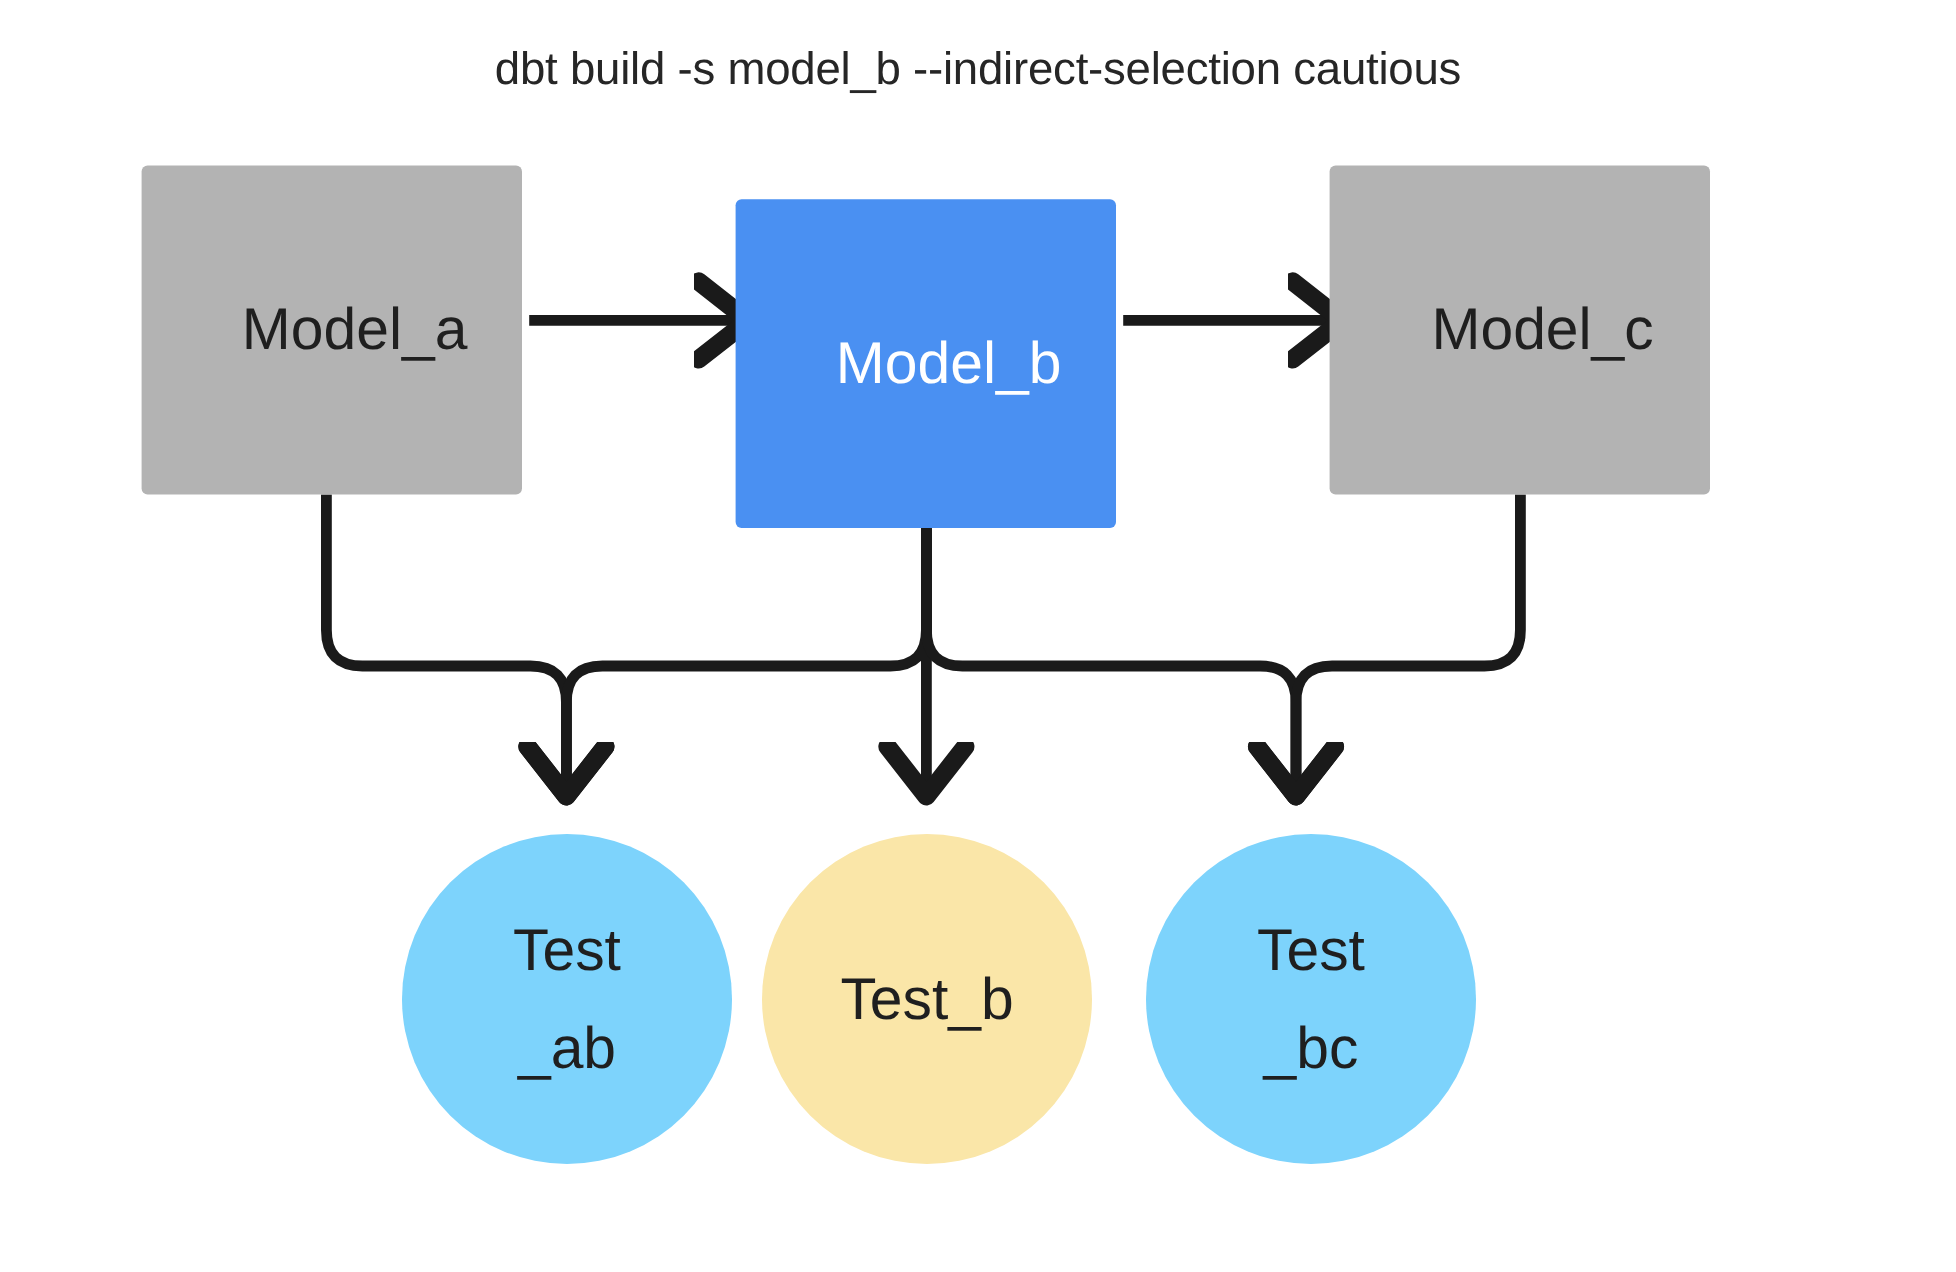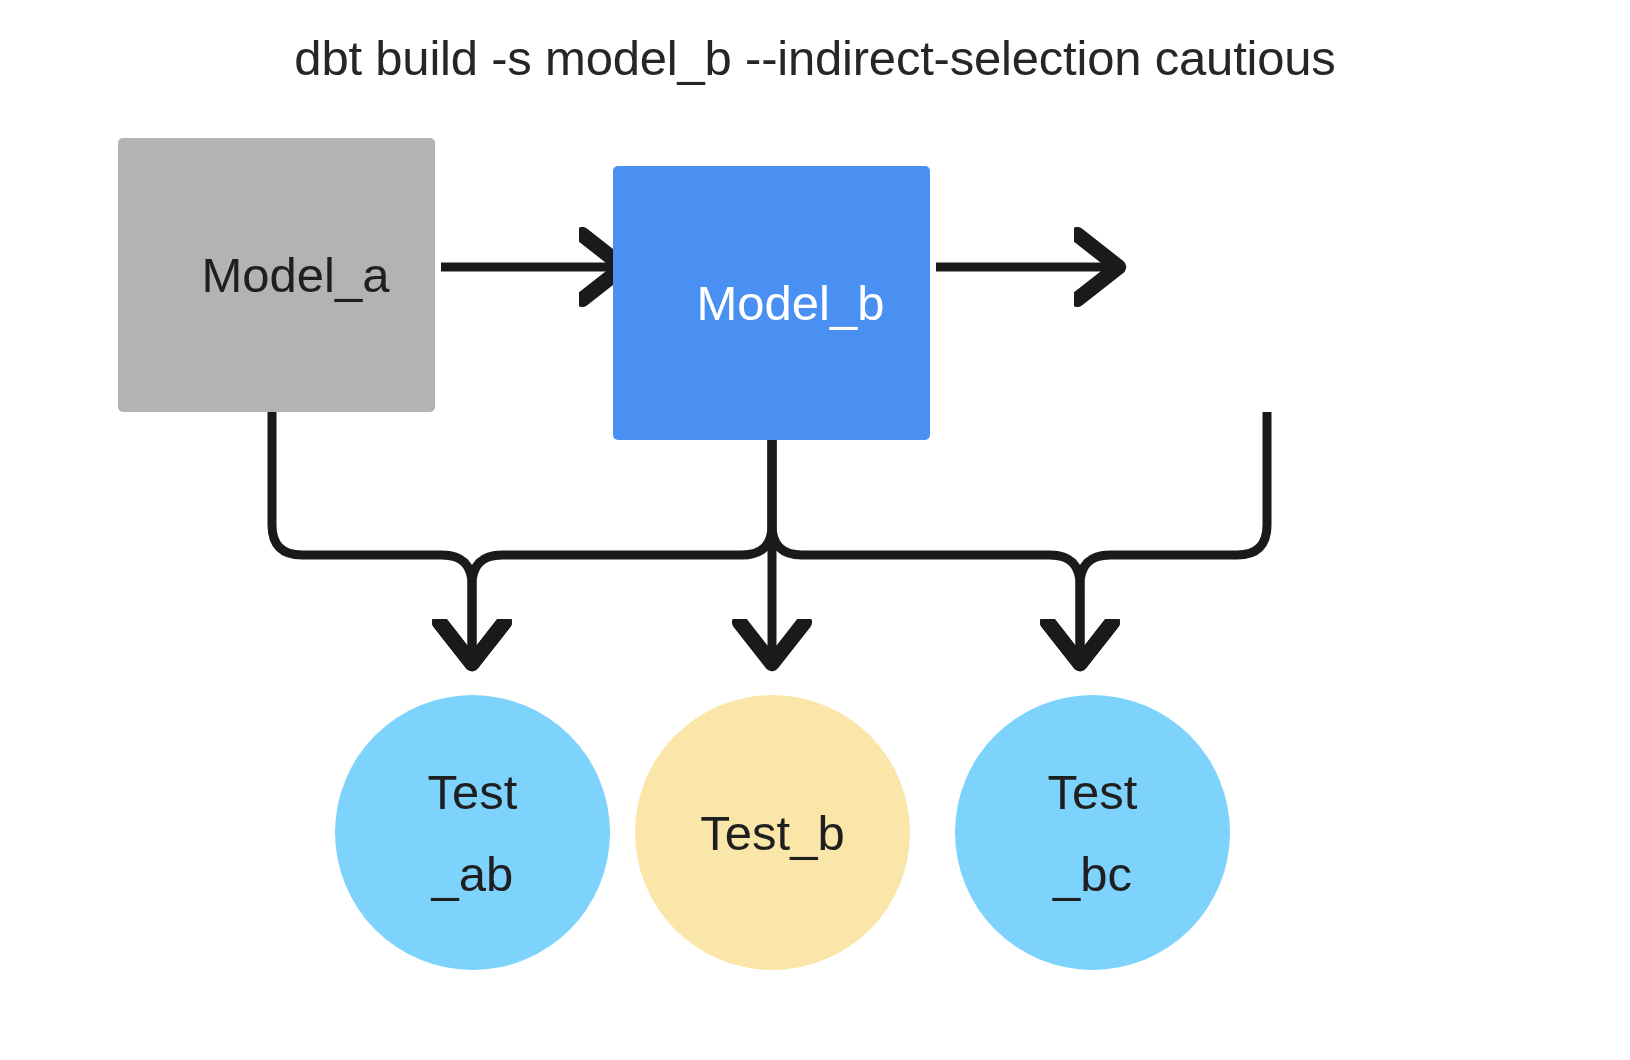--- a/index.html
+++ b/index.html
@@ -28,21 +28,21 @@
     height: 1060px;
     pointer-events: none;
   }
 
   .title {
     position: absolute;
     left: 0;
     top: 28px;
     width: 1630px;
     text-align: center;
-    font-size: 49px;
+    font-size: 38px;
     line-height: 60px;
     color: #262626;
     letter-spacing: -0.2px;
     white-space: nowrap;
   }
 
   .node-box {
     position: absolute;
     width: 317px;
     height: 274px;
@@ -121,20 +121,23 @@
   </svg>
 
   <div id="node-model-a" class="node-box gray">
     <span>Model_a</span>
   </div>
 
   <div id="node-model-b" class="node-box blue">
     <span>Model_b</span>
   </div>
 
+  <div id="node-model-c" class="node-box gray">
+    <span>Model_c</span>
+  </div>
 
   <div id="node-test-ab" class="node-circle gray">
     <span class="circle-line-1">Test</span>
     <span class="circle-line-2">_ab</span>
   </div>
 
   <div id="node-test-b" class="node-circle yellow">
     <span class="circle-line-1 one-line">Test_b</span>
   </div>
 

